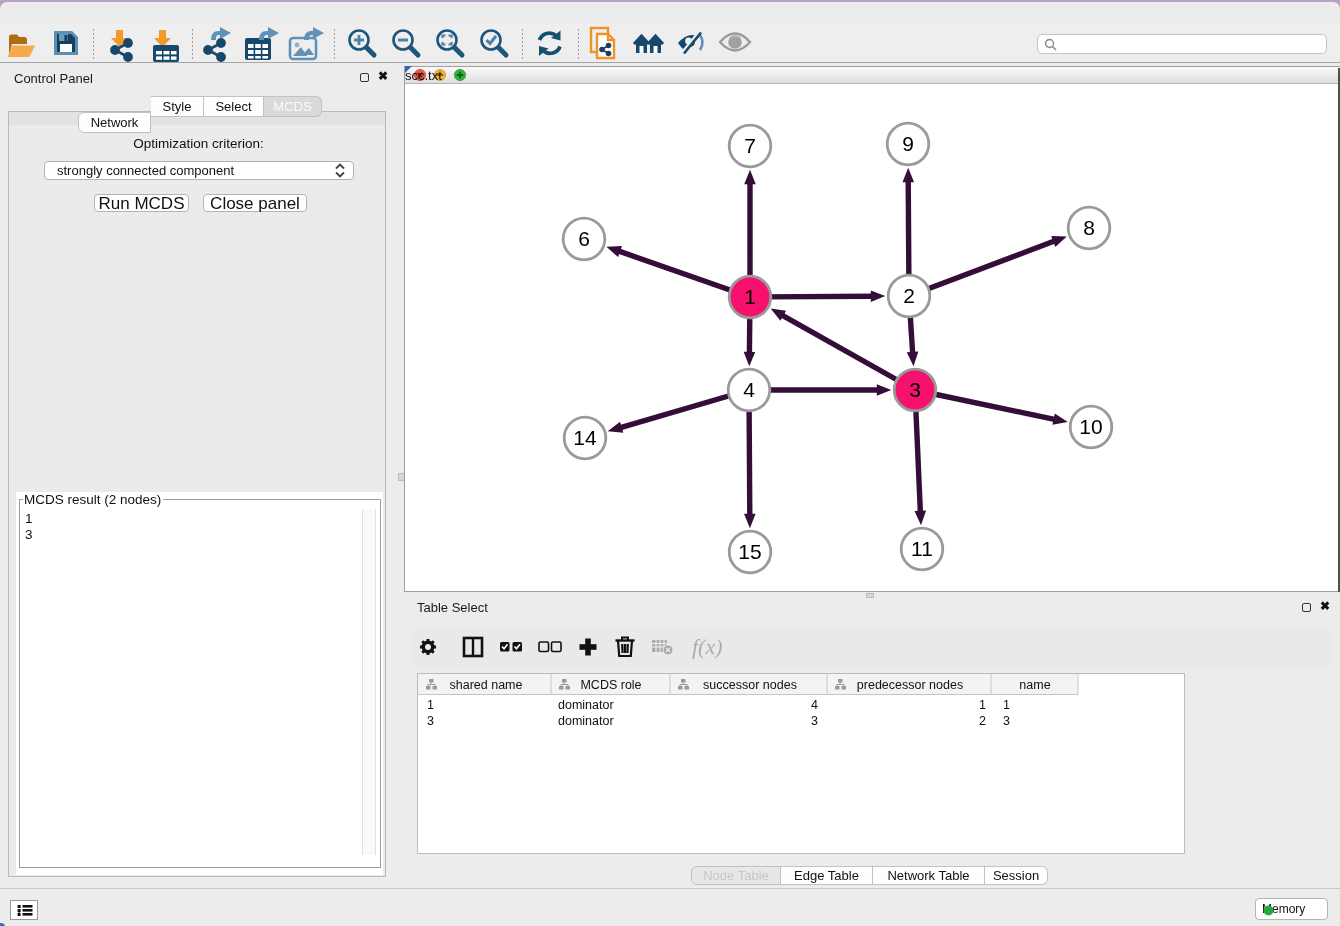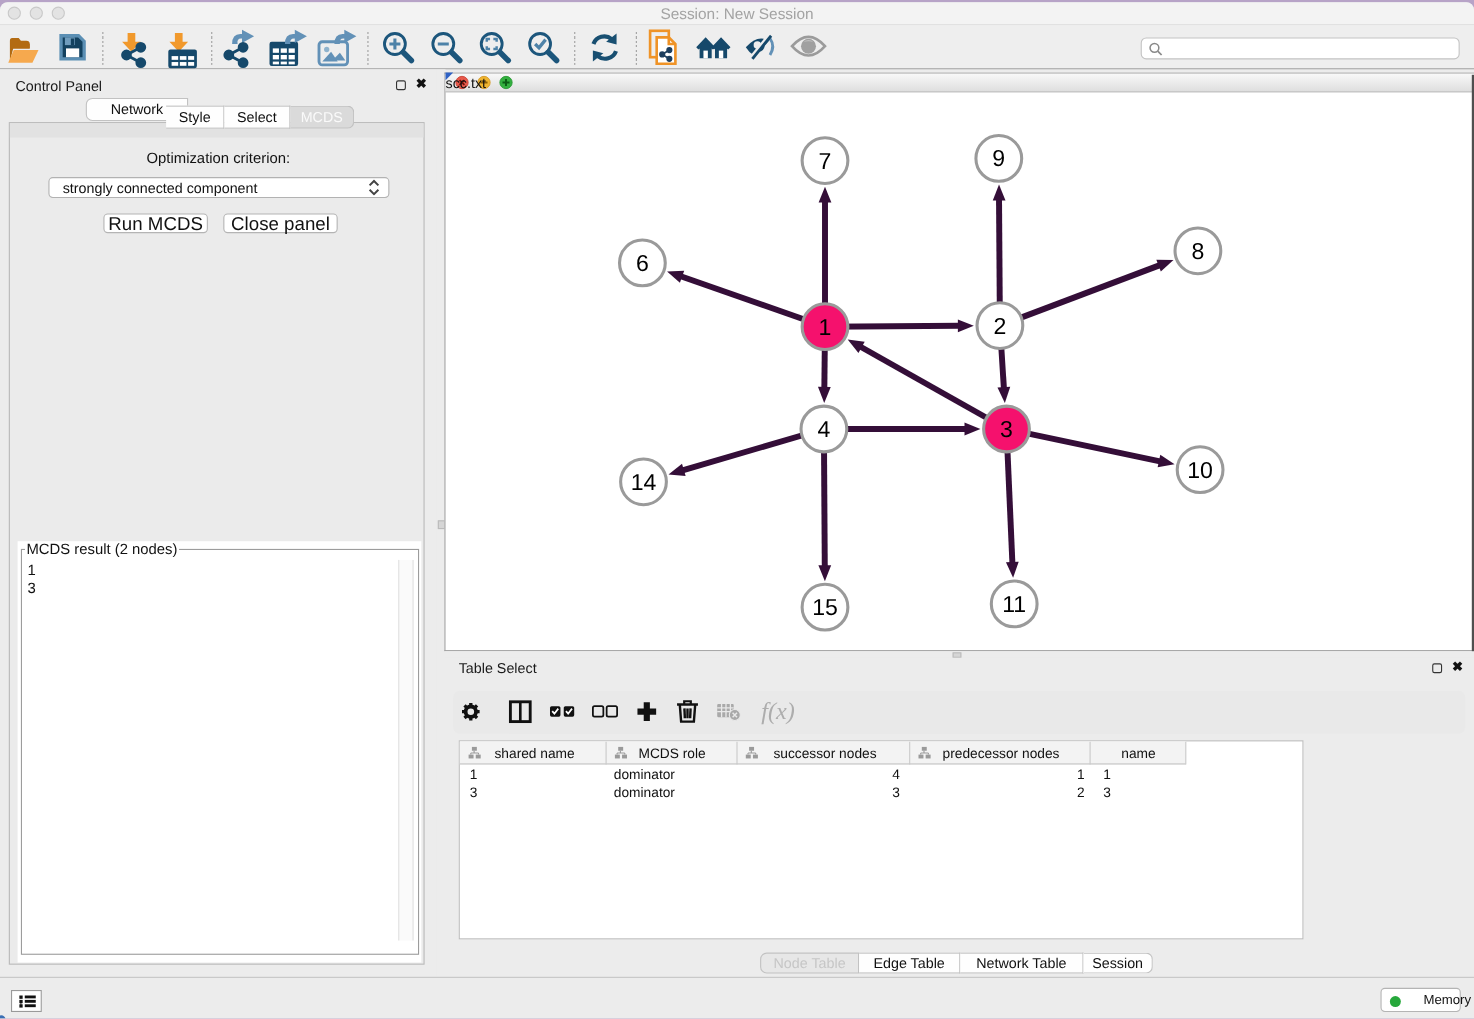--- a/index.html
+++ b/index.html
@@ -12,26 +12,20 @@
 .tsep{position:absolute;top:6px;height:30px;width:1px;background-image:repeating-linear-gradient(#9e9e9e 0 2px,transparent 2px 4px)}
 .searchbox{position:absolute;left:1037px;top:11px;width:290px;height:20px;background:#fff;border:1px solid #c3c3c3;border-radius:5px}
 .panelhead{font-size:13px;color:#1a1a1a}
 .float-ico{position:absolute;width:9px;height:9px;border:1.5px solid #333;border-radius:2px}
 .x-ico{position:absolute;font-size:12px;color:#111;font-weight:bold}
 .tab{position:absolute;background:#fefefe;border:1px solid #c2c2c2;font-size:13px;color:#111;text-align:center;line-height:20px;height:21px}
 .btn{position:absolute;background:#fff;border:1px solid #b4b4b4;border-radius:4px;font-size:17px;color:#111;text-align:center}
 </style></head><body>
 <div class="win">
 
-<div class="titlebar">
- <div class="tl" style="left:7px"></div>
- <div class="tl" style="left:27px"></div>
- <div class="tl" style="left:47px"></div>
- <div class="title">Session: New Session</div>
-</div>
 
 <div class="toolbar">
  <svg width="1340" height="40" style="position:absolute;left:0;top:1px">
 
   <g transform="translate(9,12)">
     <path d="M0,1 L0,20 L3,8 L18,8 L18,4 Q18,1 15,1 L10,1 L8,-1.5 L2,-1.5 Q0,-1.5 0,1 Z" fill="#b36b12"></path>
     <path d="M1,8 h17 v-3.5 q0,-1.5 -1.5,-1.5 h-16 z" fill="#b36b12"></path>
     <path d="M3.5,9.5 L26,9.5 L20.5,21 L-1.5,21 Z" fill="#f6a94e"></path>
   </g>
 
@@ -187,21 +181,21 @@
 </div>
 
 <div class="abs" style="left:0;top:61px;width:397px;height:825px;background:#ececec">
   <div class="panelhead abs" style="left:14px;top:8px">Control Panel</div>
   <div class="float-ico" style="left:360px;top:10px"></div>
   <div class="x-ico" style="left:378px;top:6px">✖</div>
 
   <div class="abs" style="left:8px;top:48px;width:378px;height:766px;background:#ebebeb;border:1px solid #b9b9b9"></div>
   <div class="abs" style="left:9px;top:49px;width:376px;height:13px;background:#e2e2e2"></div>
 
-  <div class="tab" style="left:78px;top:26px;width:93px;border-radius:6px 0 0 6px">Network</div>
+  <div class="tab" style="left:78px;top:49px;width:73px;border-radius:6px 0 0 6px">Network</div>
   <div class="tab" style="left:151px;top:33px;width:53px;border-left:none">Style</div>
   <div class="tab" style="left:204px;top:33px;width:60px;border-left:none">Select</div>
   <div class="tab" style="left:264px;top:33px;width:58px;border-left:none;border-radius:0 6px 6px 0;background:#dadada;color:#fafafa">MCDS</div>
 
   <div class="abs" style="left:44px;top:98px;width:310px;height:19px;background:#fff;border:1px solid #b2b2b2;border-radius:4px;font-size:13px;color:#111;line-height:17px;padding-left:12px">strongly connected component
      <svg width="12" height="15" style="position:absolute;right:7px;top:1px">
        <path d="M2,5.5 L6,1.5 L10,5.5" fill="none" stroke="#444" stroke-width="1.8"></path>
        <path d="M2,9.5 L6,13.5 L10,9.5" fill="none" stroke="#444" stroke-width="1.8"></path>
      </svg>
   </div>
@@ -432,20 +426,20 @@
       <g fill="#111">
         <rect x="0.6" y="1" width="3" height="3"></rect>
             <rect x="0.6" y="5" width="3" height="3"></rect>
             <rect x="0.6" y="9" width="3" height="3"></rect>
         <rect x="5.5" y="1" width="10" height="2.6"></rect>
             <rect x="5.5" y="5" width="10" height="2.6"></rect>
             <rect x="5.5" y="9" width="10" height="2.6"></rect>
       </g>
     </svg>
   </div>
-  <div class="btn" style="left:1255px;top:9px;width:73px;height:22px;font-size:12px;line-height:21px;padding-left:38px;text-align:left">Memory
+  <div class="btn" style="left:1255px;top:9px;width:73px;height:22px;font-size:12px;line-height:21px;padding-left:6px;text-align:left">Memory
     <svg width="11" height="11" style="position:absolute;left:7px;top:5.5px">
           <circle cx="5.5" cy="5.5" r="5" fill="#27a83c"></circle>
         </svg>
   </div>
 </div>
 <div class="abs" style="left:-3px;top:921px;width:8px;height:8px;background:#3b6fb4;border-radius:50%"></div>
 </div>
 
 </body></html>

